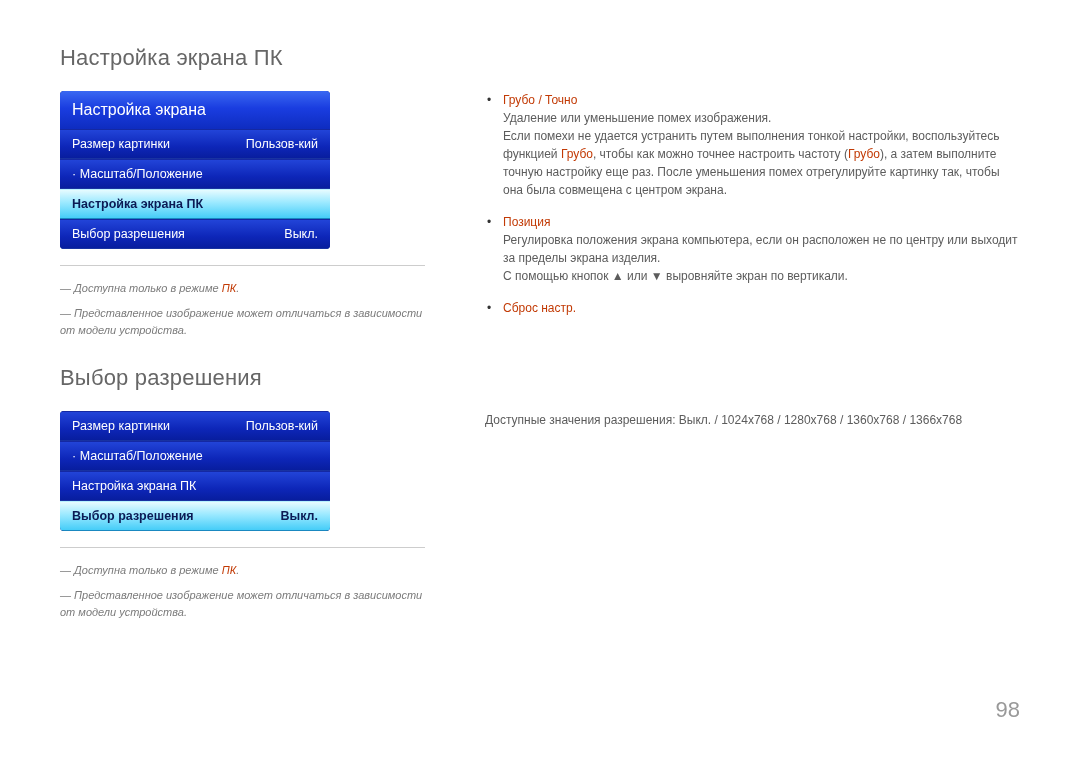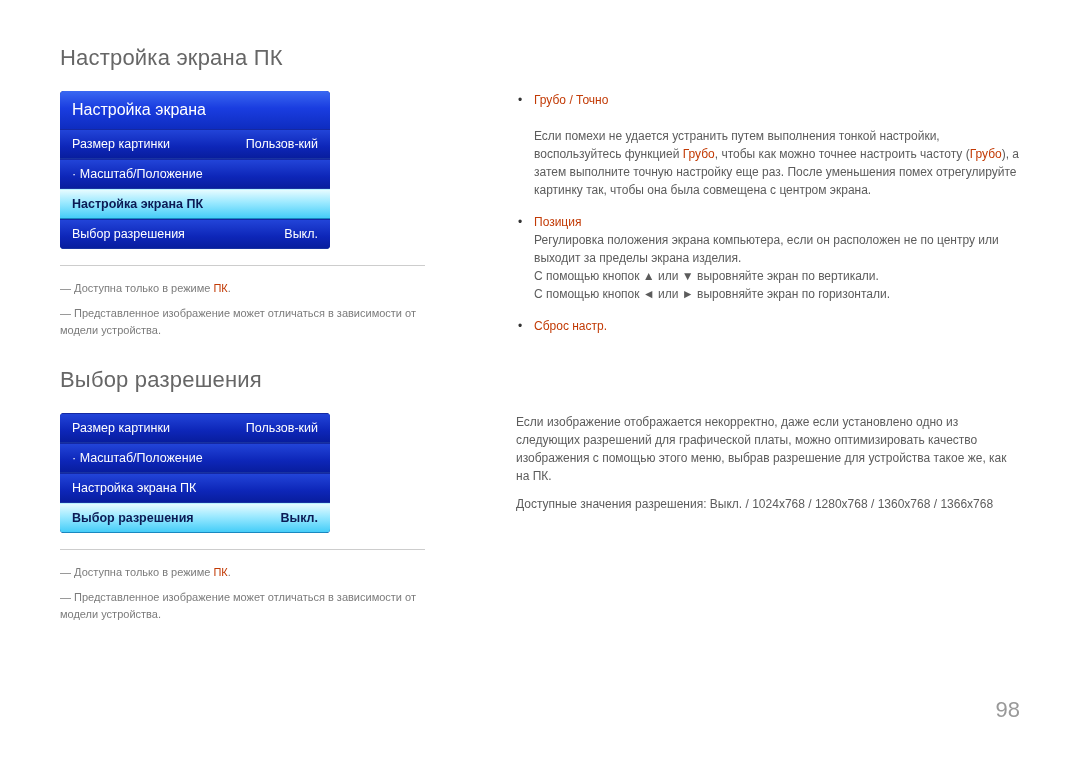--- a/index.html
+++ b/index.html
@@ -16,21 +16,21 @@
 
   
   h2.section-title {
     font-size: 22px;
     font-weight: 400;
     color: #666;
     letter-spacing: .2px;
     margin-bottom: 20px;
   }
 
-  .cols { display: flex; gap: 91px; align-items: flex-start; }
+  .cols { display: flex; gap: 60px; align-items: flex-start; }
   .left  { flex: 0 0 340px; }
   .right { flex: 1 1 auto; font-size: 12px; line-height: 1.5; color: #5c5c5c; }
 
   
   .osd {
     width: 270px;
     border-radius: 4px;
     overflow: hidden;
     background: #0b2aa8;
     box-shadow: 0 0 0 1px rgba(0,0,0,.15) inset;
@@ -66,20 +66,21 @@
   .osd .row.selected span.val { color: #0b1b55; }
 
   
   .footnotes {
     border-top: 1px solid #cdcdcd;
     padding-top: 14px;
     width: 365px;
     font-size: 11px;
     color: #7b7b7b;
     line-height: 1.55;
+    font-style: italic;
   }
   .footnotes p + p { margin-top: 8px; }
   .footnotes .red { color: #c23a05; }
 
   
   .bullet { display: flex; gap: 10px; margin-bottom: 6px; }
   .bullet .mark { width: 8px; flex: 0 0 8px; text-align: center; color: #333; }
   .bullet .body { flex: 1 1 auto; }
   .bullet .body .red-b { color: #c23a05; font-weight: 400; }
   .bullet.group { margin-bottom: 14px; }
@@ -125,32 +126,31 @@
       <div class="footnotes">
         <p><span>― Доступна только в режиме </span><span class="red">ПК</span><span>.</span></p>
         <p>― Представленное изображение может отличаться в зависимости от модели устройства.</p>
       </div>
     </div>
     <div class="right">
       <div class="bullet group">
           <div class="mark">•</div>
           <div class="body">
         <span class="red-b">Грубо / Точно</span><br>
-        <br>
+        <span>Удаление или уменьшение помех изображения.</span><br>
         <span>Если помехи не удается устранить путем выполнения тонкой настройки, воспользуйтесь функцией </span><span class="red-b">Грубо</span><span>, чтобы как можно точнее настроить частоту (</span><span class="red-b">Грубо</span><span>), а затем выполните точную настройку еще раз. После уменьшения помех отрегулируйте картинку так, чтобы она была совмещена с центром экрана.</span>
       </div>
         </div>
 
       <div class="bullet group">
           <div class="mark">•</div>
           <div class="body">
         <span class="red-b">Позиция</span><br>
         <span>Регулировка положения экрана компьютера, если он расположен не по центру или выходит за пределы экрана изделия.</span><br>
         <span>С помощью кнопок ▲ или ▼ выровняйте экран по вертикали.</span><br>
-        <span>С помощью кнопок ◄ или ► выровняйте экран по горизонтали.</span>
       </div>
         </div>
 
       <div class="bullet">
           <div class="mark">•</div>
           <div class="body">
         <span class="red-b">Сброс настр.</span><br>
       </div>
         </div>
     </div>
@@ -177,21 +177,20 @@
               <span>Выбор разрешения</span>
               <span class="val">Выкл.</span>
             </div>
           </div>
         <div class="footnotes">
           <p><span>― Доступна только в режиме </span><span class="red">ПК</span><span>.</span></p>
           <p>― Представленное изображение может отличаться в зависимости от модели устройства.</p>
         </div>
       </div>
       <div class="right">
-        <p class="para">Если изображение отображается некорректно, даже если установлено одно из следующих разрешений для графической платы, можно оптимизировать качество изображения с помощью этого меню, выбрав разрешение для устройства такое же, как на ПК.</p>
         <p class="para">
           <span>Доступные значения разрешения: </span>
           <span class="red-b">Выкл.</span> /
           <span class="red-b">1024x768</span> /
           <span class="red-b">1280x768</span> /
           <span class="red-b">1360x768</span> /
           <span class="red-b">1366x768</span>
         </p>
       </div>
     </div>

